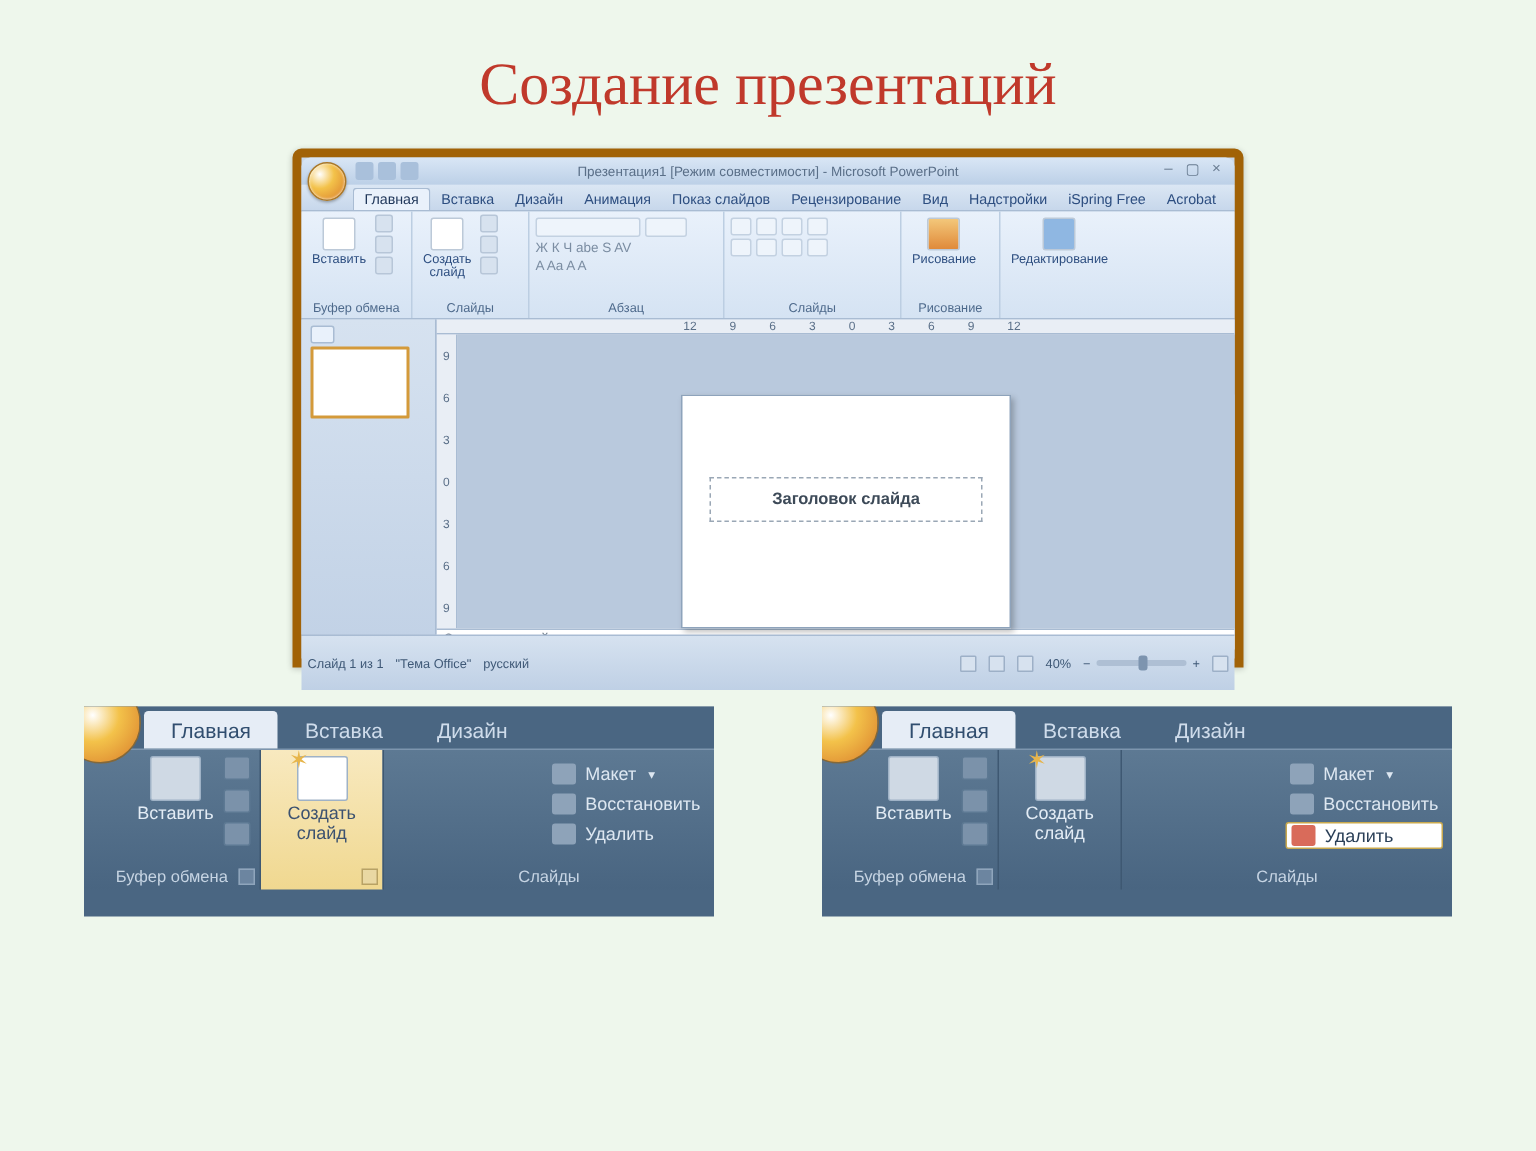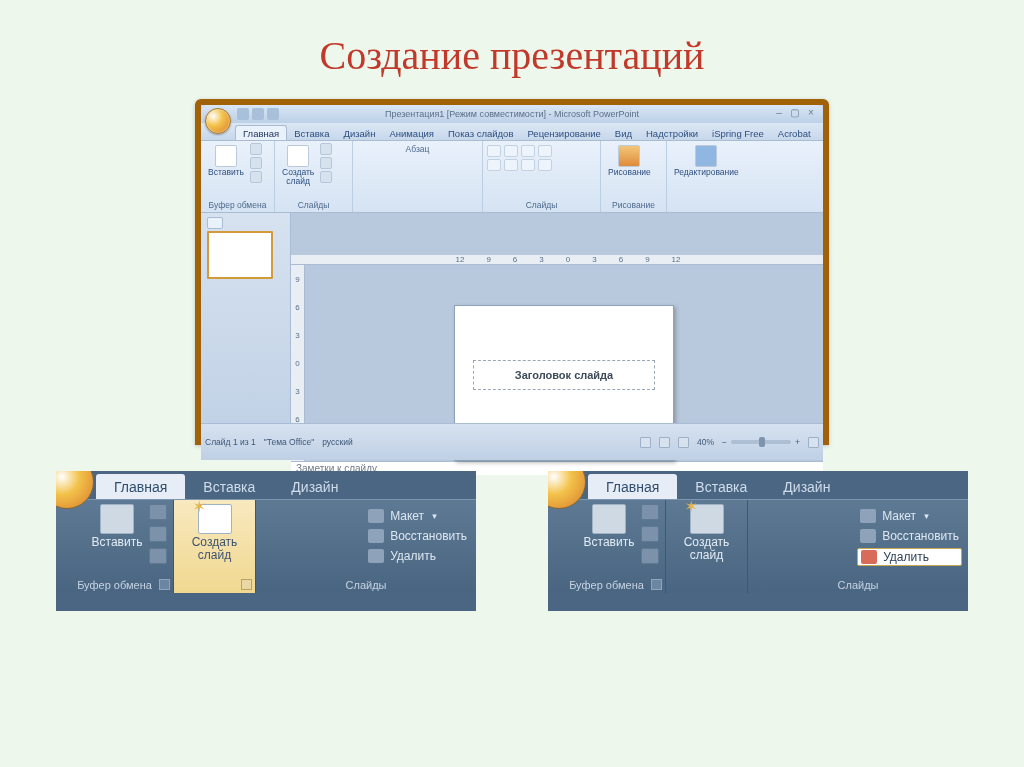--- a/index.html
+++ b/index.html
@@ -194,21 +194,20 @@
     height:14px;
     background:#e9eef5;
     border-bottom:1px solid #a9bcd3;
     display:flex;
     justify-content:center;
     gap:22px;
     align-items:center;
     font-size:8px;
     color:#5a6f88;
     padding-left:22px;
-    margin-top:42px;
   }
   .canvas-row { flex:1; display:flex; }
   .vruler {
     width:14px;
     background:#e9eef5;
     border-right:1px solid #a9bcd3;
     display:flex; flex-direction:column; justify-content:space-around; align-items:center;
     font-size:8px; color:#5a6f88;
   }
   .canvas {
@@ -397,20 +396,28 @@
         <div class="minicol">
           <span></span>
           <span></span>
           <span></span>
         </div>
       </div>
       <div class="glabel">Слайды</div>
     </div>
 
     <div class="rgroup font-group" style="width:130px">
+      <div class="gbody">
+        <div class="row">
+            <span class="chip" style="width:70px;height:13px"></span>
+            <span class="chip" style="width:28px;height:13px"></span>
+          </div>
+        <div class="row">Ж  К  Ч  abe  S  AV</div>
+        <div class="row">A  Aa  A  A</div>
+      </div>
       <div class="glabel">Абзац</div>
     </div>
 
     <div class="rgroup para-group" style="width:118px">
       <div class="gbody">
         <div class="row">
             <span class="chip" style="width:14px;height:12px"></span>
             <span class="chip" style="width:14px;height:12px"></span>
             <span class="chip" style="width:14px;height:12px"></span>
             <span class="chip" style="width:14px;height:12px"></span>

